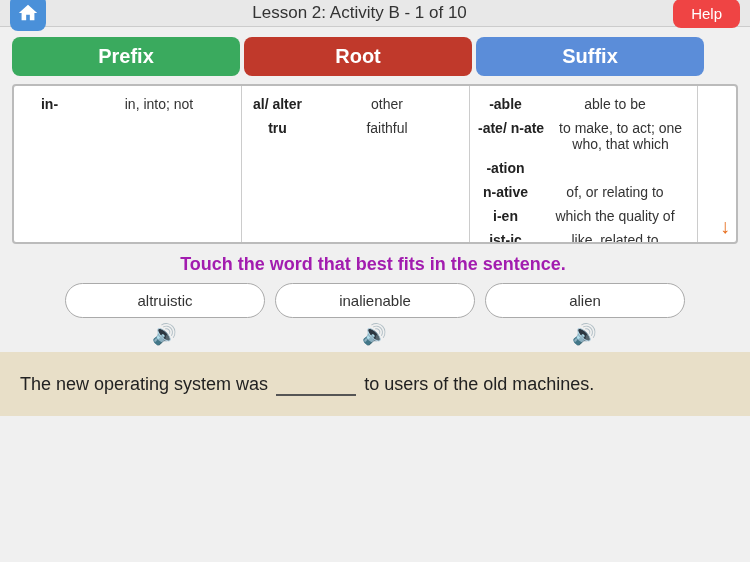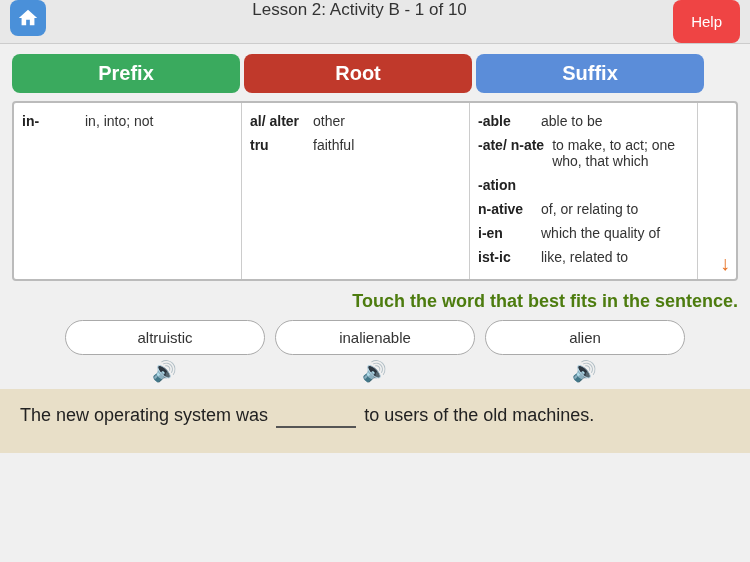--- a/index.html
+++ b/index.html
@@ -8,22 +8,23 @@
       height: 562px;
       font-family: -apple-system, 'Helvetica Neue', Arial, sans-serif;
       background: #f0f0f0;
       overflow: hidden;
       position: relative;
     }
 
     
     #header {
       background: #e8e8e8;
-      height: 44px;
-      display: flex;
+      height: 27px;
+      display: flex;
+      align-items: center;
       justify-content: space-between;
       padding: 0 10px;
       border-bottom: 1px solid #ccc;
     }
     #home-btn {
       width: 36px;
       height: 36px;
       background: #4a90d9;
       border-radius: 8px;
       display: flex;
@@ -67,23 +68,24 @@
     #root-header   { background: #c0392b; flex: 0 0 228px; }
     #suffix-header { background: #5b8dd9; flex: 0 0 228px; border-radius: 8px; }
 
     
     #table-area {
       margin: 0 12px;
       border: 2px solid #bbb;
       border-radius: 4px;
       background: white;
       display: flex;
-      height: 180px;
+      height: 160px;
       overflow: hidden;
       position: relative;
+      text-align: center;
     }
     .table-col {
       flex: 0 0 228px;
       border-right: 1px solid #ccc;
       padding: 6px 8px;
       overflow: hidden;
     }
     .table-col:last-child {
       border-right: none;
       overflow-y: auto;
@@ -108,25 +110,25 @@
     #scroll-indicator {
       position: absolute;
       bottom: 4px;
       right: 6px;
       color: #e87020;
       font-size: 20px;
     }
 
     
     #instruction {
-      text-align: right;
-      color: #4d7c0f;
+      text-align: center;
+      color: #a21caf;
       font-size: 18px;
       font-weight: 600;
-      padding: 10px 12px 8px 0;
+      padding: 10px 4px 8px 0;
     }
 
     
     #word-choices {
       display: flex;
       justify-content: center;
       gap: 10px;
       padding: 0 12px;
       margin-bottom: 4px;
     }
@@ -164,21 +166,21 @@
 
     
     #sentence-area {
       background: #e8dfc8;
       padding: 16px 20px;
       margin-top: 4px;
       font-size: 18px;
       color: #222;
       min-height: 64px;
       display: flex;
-      align-items: flex-start;
+      align-items: center;
       flex-wrap: wrap;
       gap: 4px;
     }
     .sentence-blank {
       display: inline-block;
       border-bottom: 2px solid #555;
       min-width: 80px;
       margin: 0 4px;
     }
   </style>

